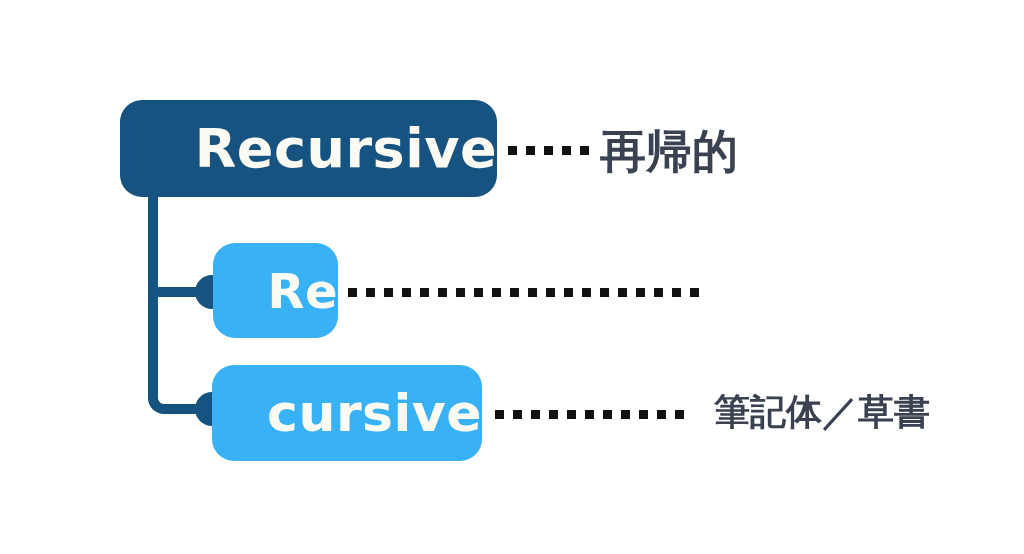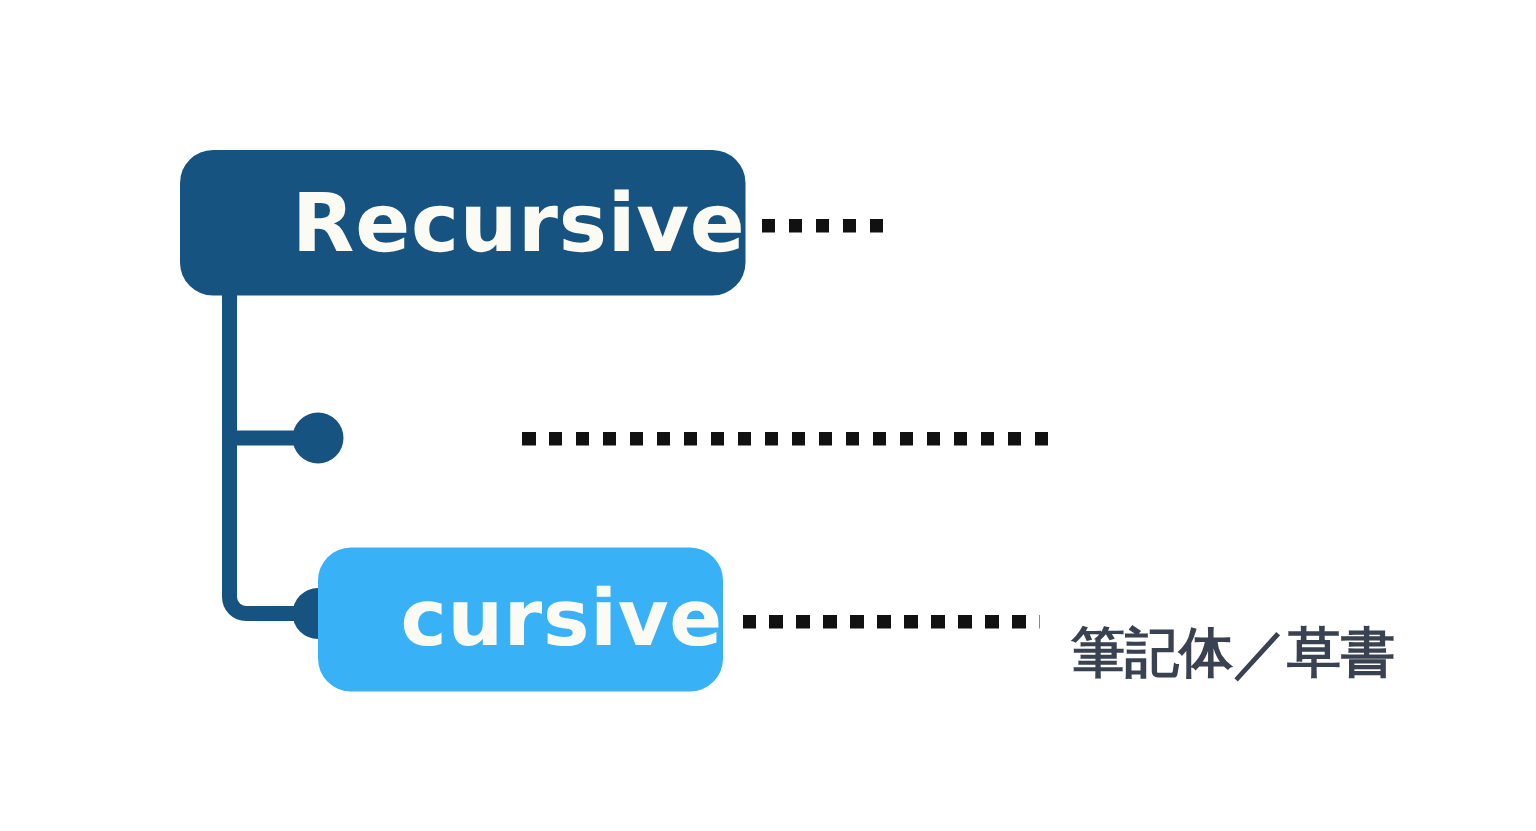--- a/index.html
+++ b/index.html
@@ -88,37 +88,41 @@
   
   .meaning {
     position: absolute;
     color: #3a4252;
     font-weight: 700;
     line-height: 1;
     white-space: nowrap;
   }
   .meaning1 { left: 600px; top: 128px; font-size: 46px; }
   .meaning2 { left: 712px; top: 270px; font-size: 46px; }
-  .meaning3 { left: 714px; top: 418px; font-size: 36px; }
+  .meaning3 { left: 714px; top: 394px; font-size: 36px; }
 </style>
 </head>
 <body>
 
 <div class="canvas">
 
   <div class="elbow"></div>
   <div class="branch1"></div>
   <div class="node-dot dot1"></div>
   <div class="node-dot dot2"></div>
 
   <div class="box root-box">
     <span>Recursive</span>
   </div>
   <div class="dots dots1"></div>
+  <div class="meaning meaning1">再帰的</div>
 
+  <div class="box re-box">
+    <span>Re</span>
+  </div>
   <div class="dots dots2"></div>
 
   <div class="box cursive-box">
     <span>cursive</span>
   </div>
   <div class="dots dots3"></div>
   <div class="meaning meaning3">筆記体／草書</div>
 
 </div>
 

